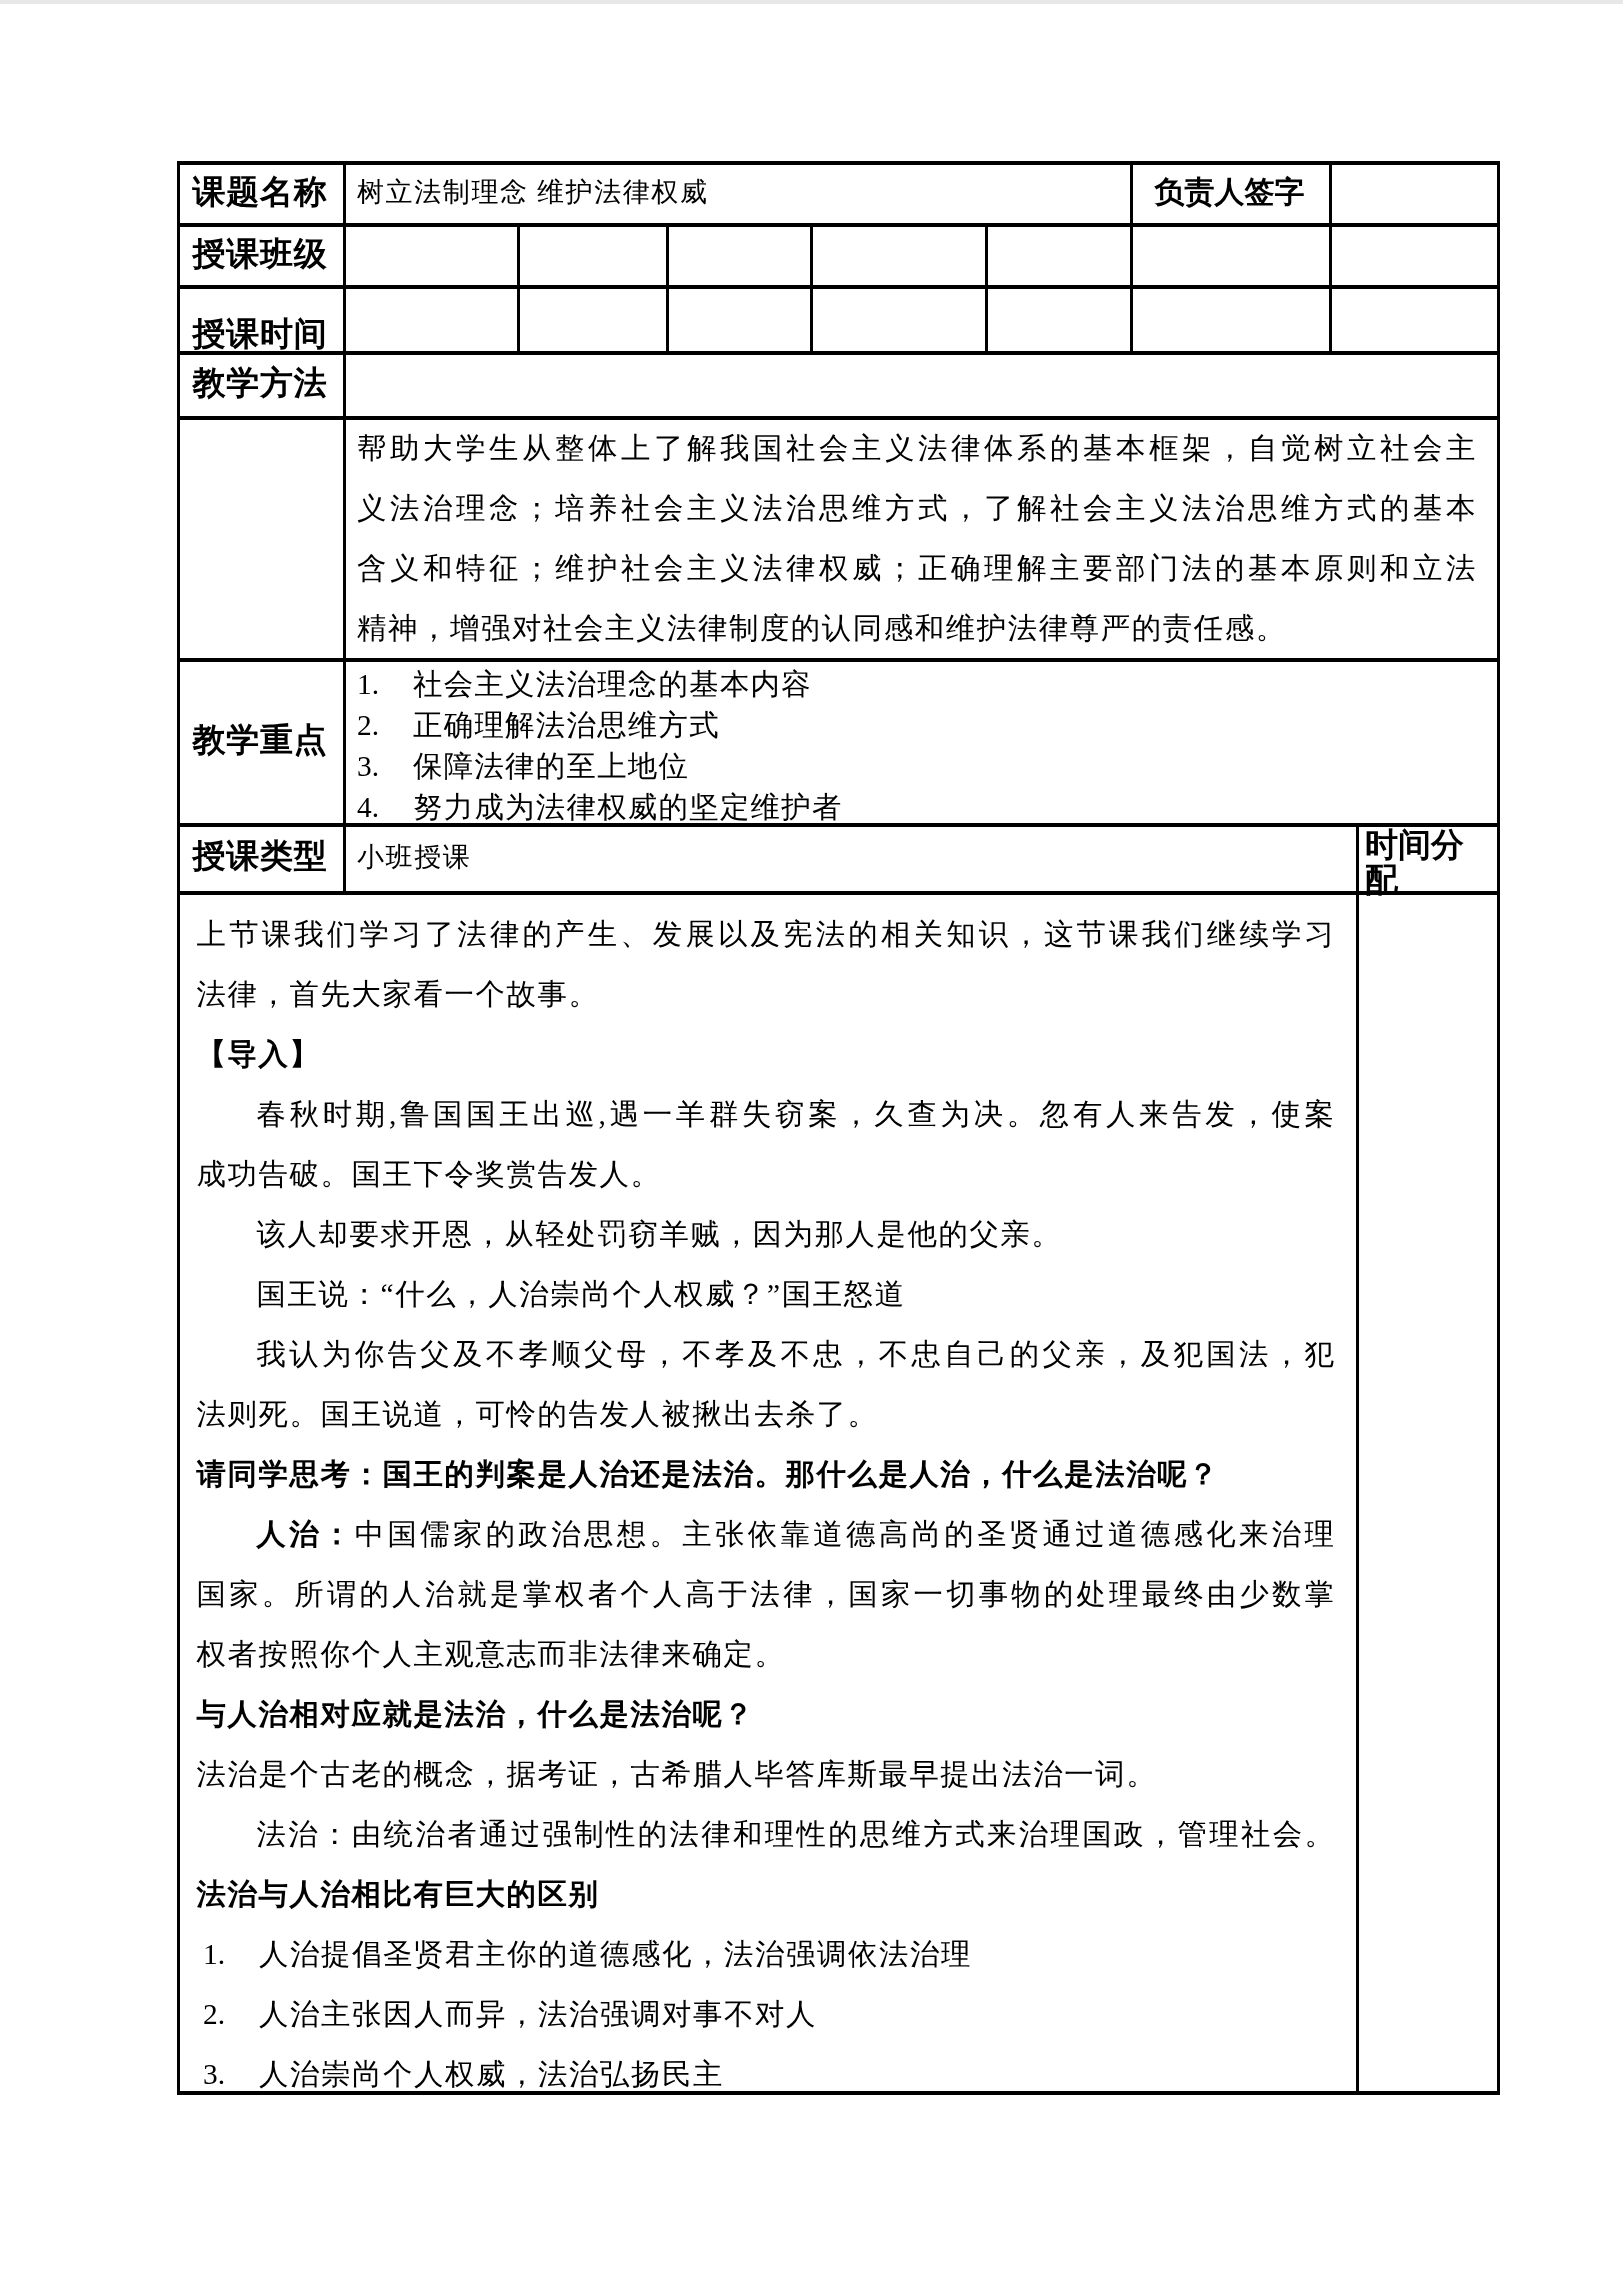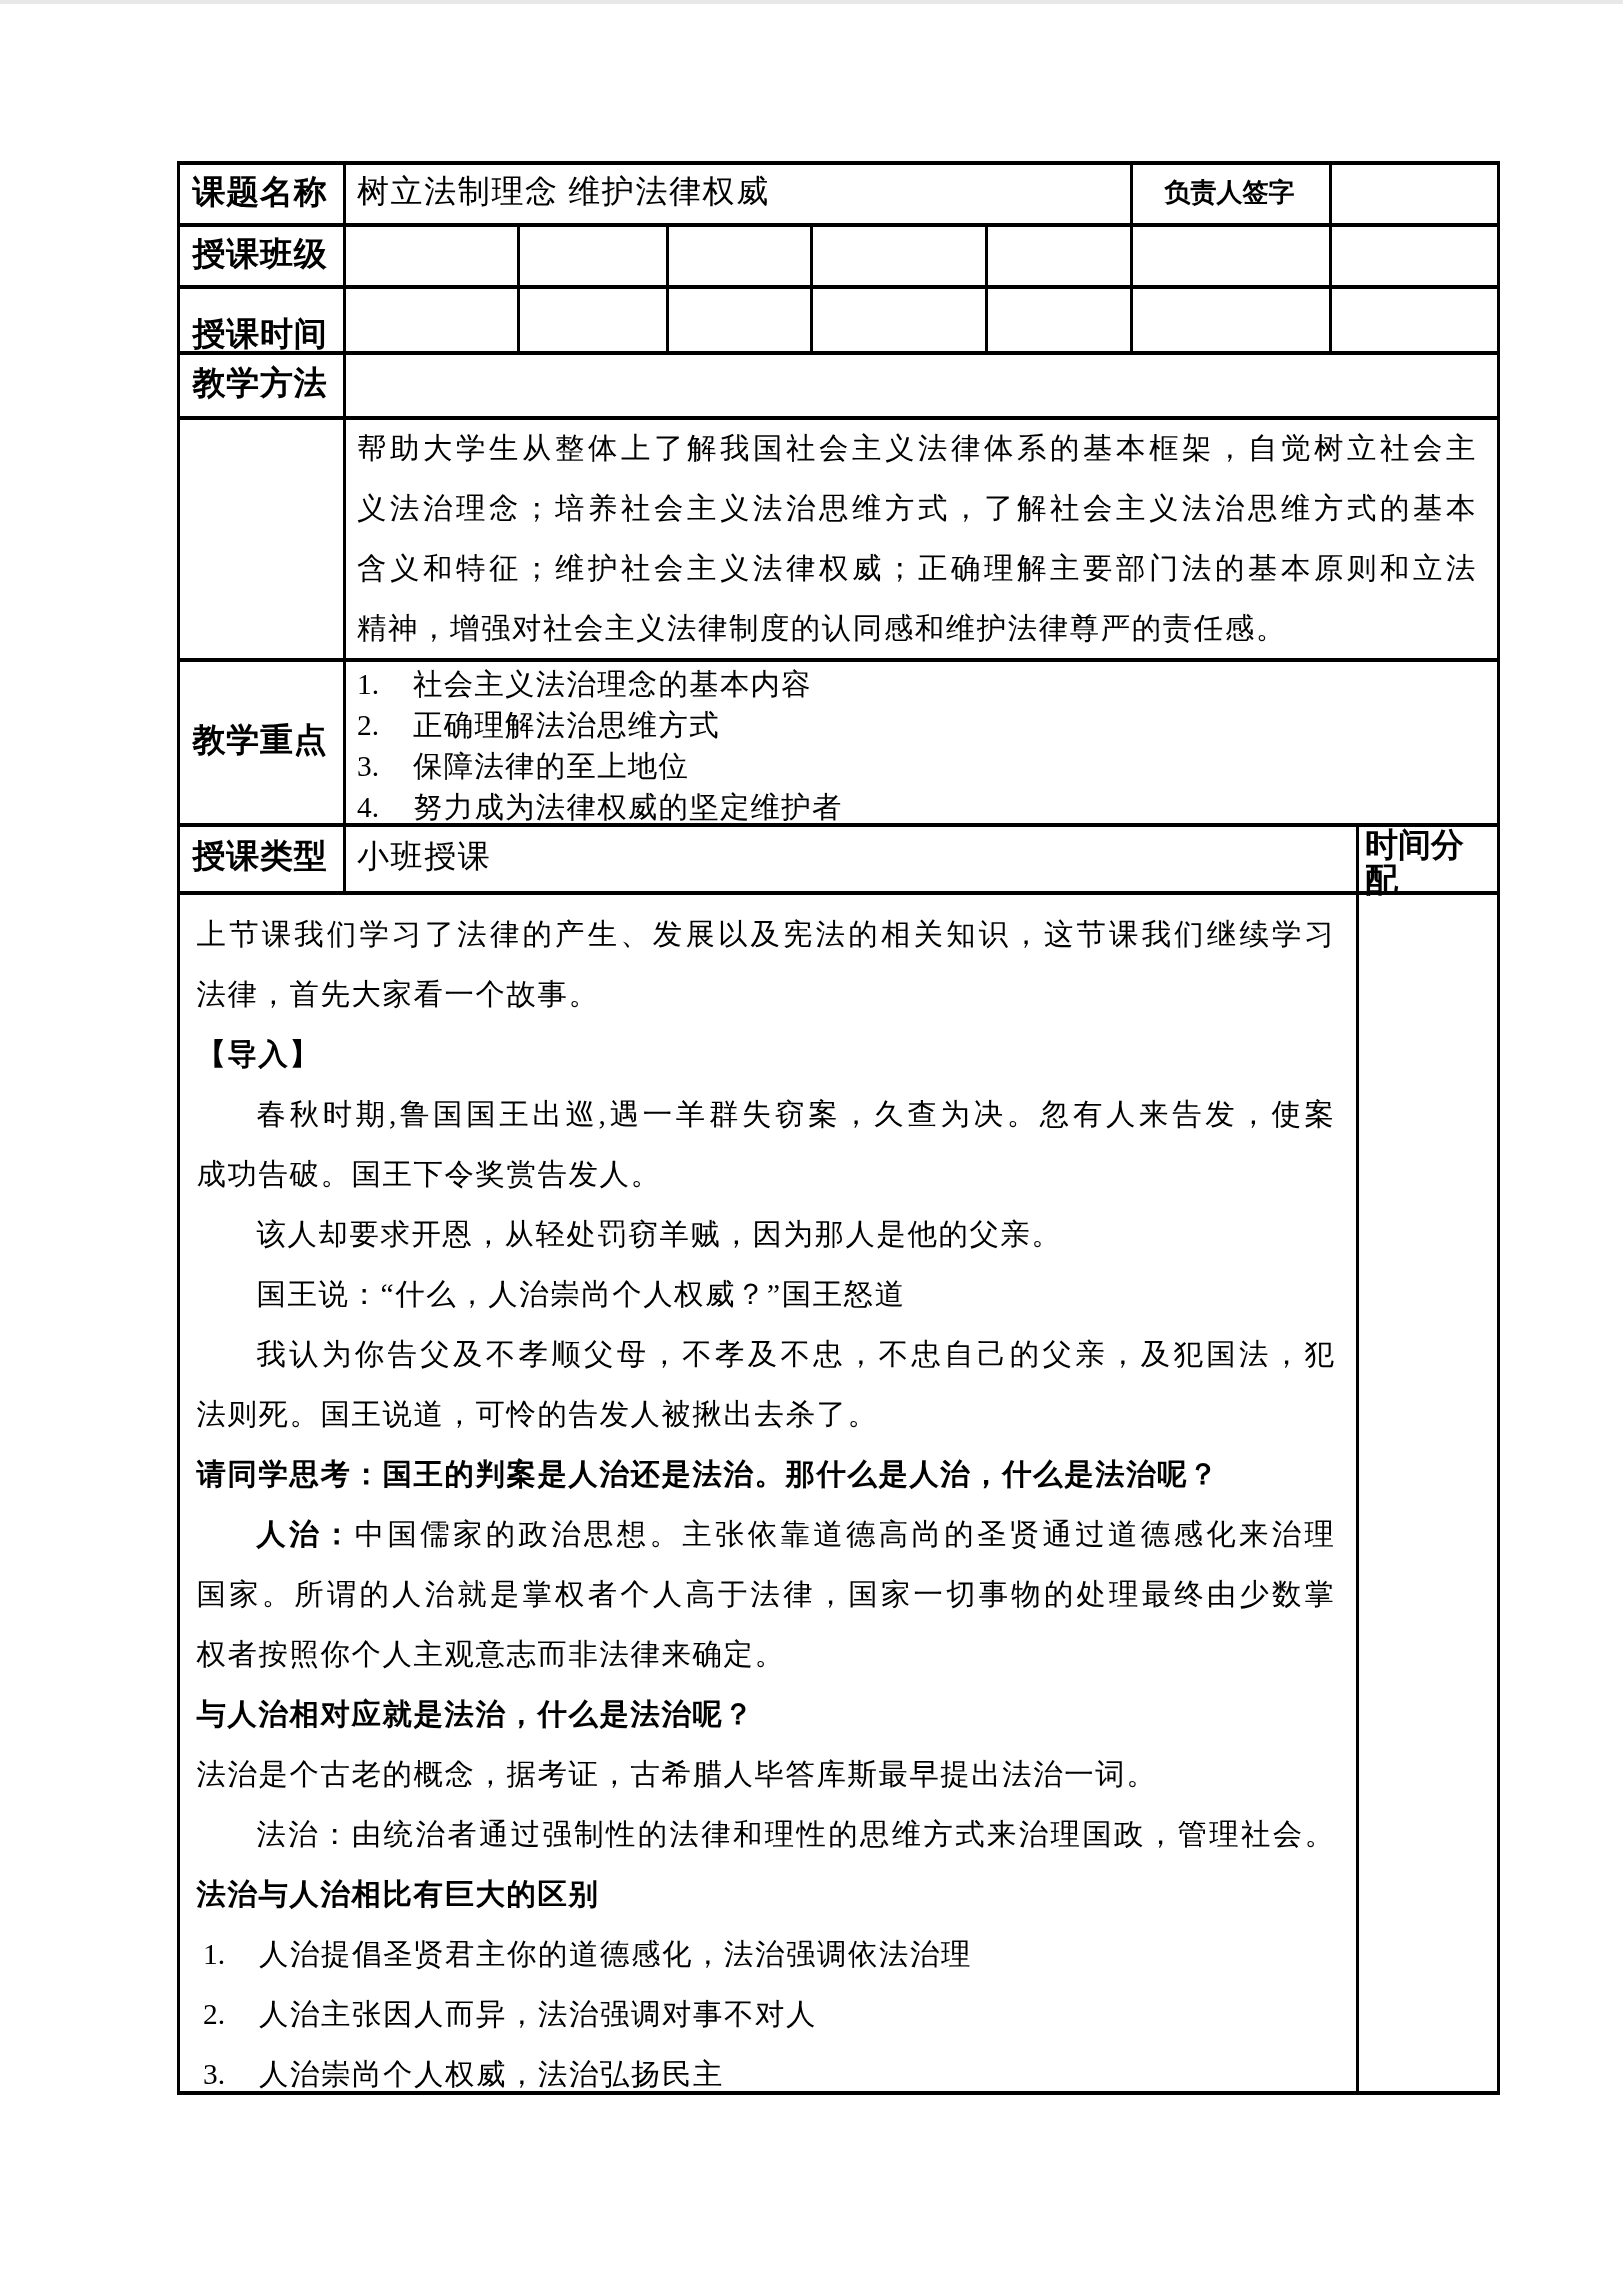--- a/index.html
+++ b/index.html
@@ -22,24 +22,24 @@
   .vl.s1{left:953px;top:0;height:190px;}
   .vl.s2{left:1152px;top:0;height:190px;}
   .vl.tc{left:1179px;top:662px;height:1271px;}
   
   .lab-cell{position:absolute;left:0;width:166px;display:flex;align-items:center;justify-content:center;
             font-family:"Liberation Sans","DejaVu Sans",sans-serif;font-weight:700;font-size:33px;letter-spacing:0.7px;}
   .r1{top:0;height:62px;} .r2{top:62px;height:62px;} .r3{top:140px;height:66px;}
   .r4{top:190px;height:65px;} .r5{top:255px;height:242px;} .r6{top:497px;height:165px;}
   .r7{top:662px;height:67px;}
   
-  .val{position:absolute;font-size:32px;letter-spacing:1.6px;display:flex;align-items:center;}
+  .val{position:absolute;font-size:27px;letter-spacing:1.6px;display:flex;align-items:center;}
   .topic-val{left:180px;top:0;height:62px;}
   .signer{position:absolute;left:953px;top:0;width:199px;height:62px;display:flex;align-items:center;justify-content:center;
-          font-family:"Liberation Sans","DejaVu Sans",sans-serif;font-weight:700;font-size:26px;}
+          font-family:"Liberation Sans","DejaVu Sans",sans-serif;font-weight:700;font-size:30px;}
   .method-val{left:180px;top:190px;height:65px;}
   .type-val{left:180px;top:662px;height:67px;}
   .time-alloc{position:absolute;left:1188px;top:666px;width:126px;
           font-family:"Liberation Sans","DejaVu Sans",sans-serif;font-weight:700;font-size:33px;line-height:35px;}
   
   .objective{position:absolute;left:180px;top:257px;width:1120px;font-size:29.4px;letter-spacing:1.6px;line-height:60px;}
   .objective .obj-line:not(:last-child){text-align:justify;text-align-last:justify;}
   
   .keypoints{position:absolute;left:180px;top:503px;width:1112px;font-size:29.4px;letter-spacing:1.3px;line-height:41px;}
   .num{display:inline-block;width:56px;letter-spacing:0;}

